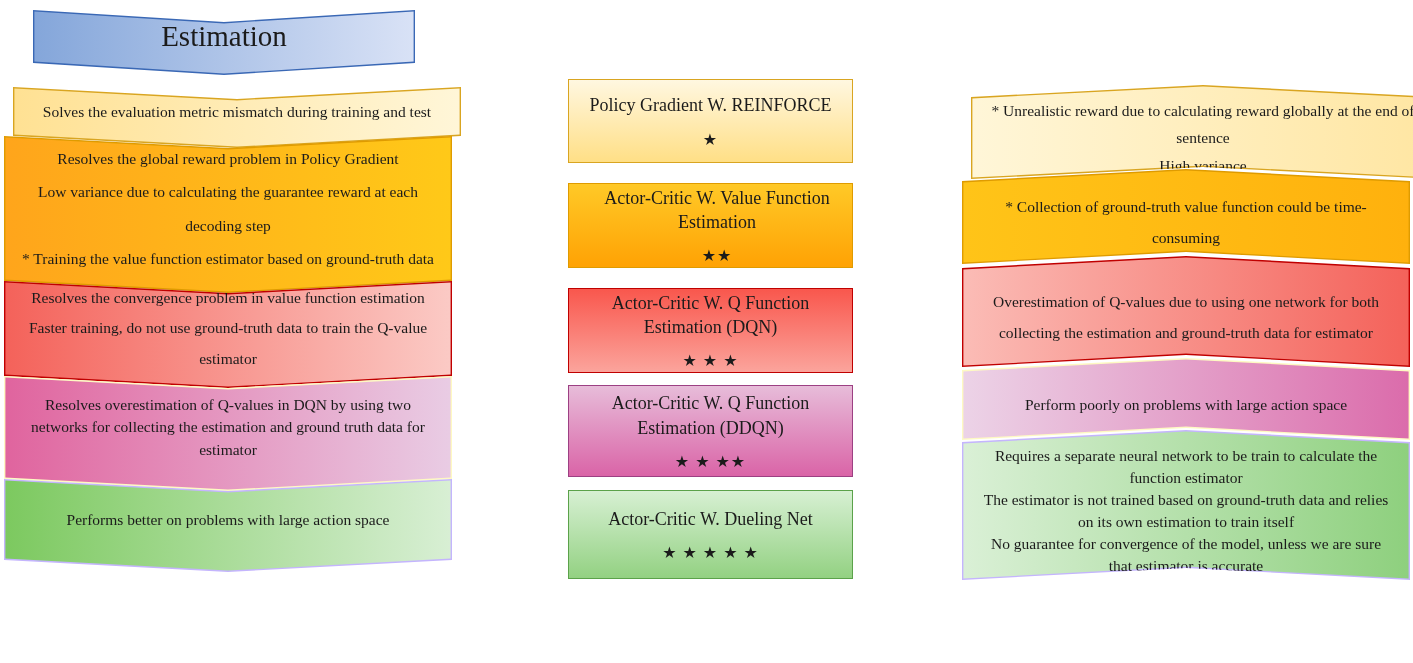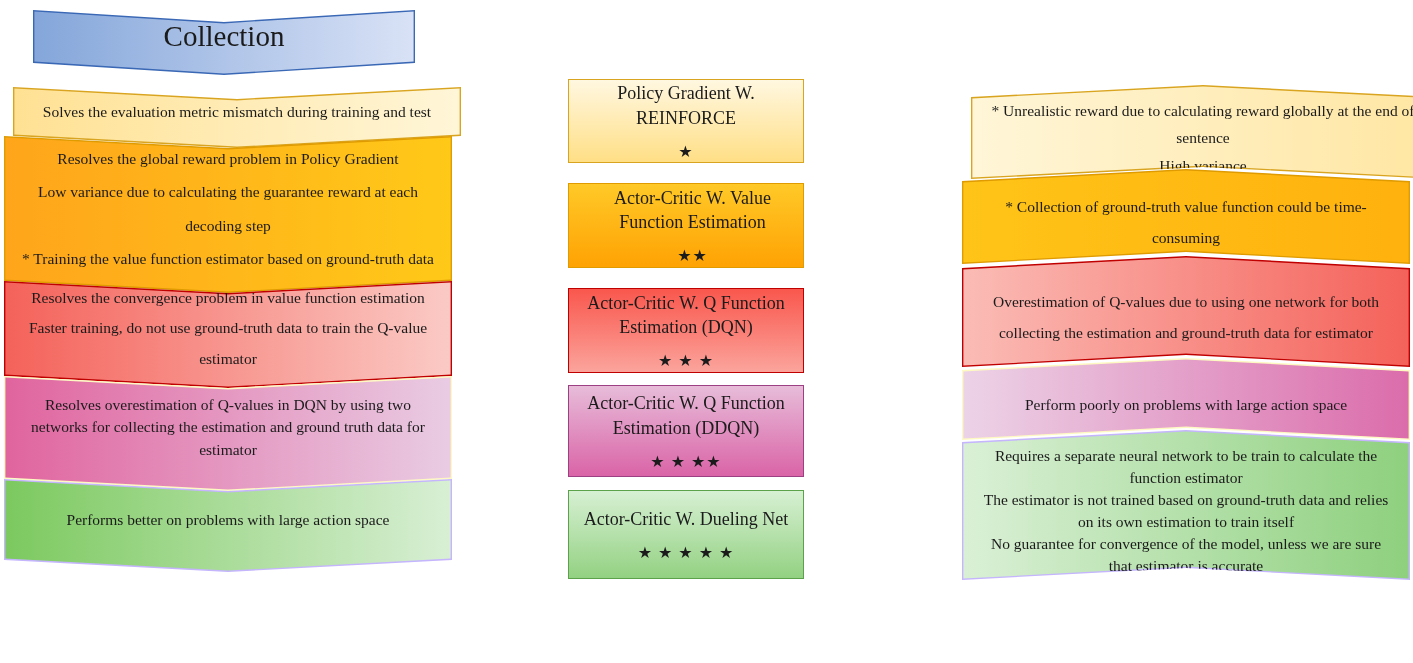--- a/index.html
+++ b/index.html
@@ -44,41 +44,41 @@
   .tier-green{background:#c4b5fd;}
   .tier-green .strip-fill{background:linear-gradient(to right,#7cc95f,#d8efd4);}
   .tier-green.mirror .strip-fill{background:linear-gradient(to left,#8ed07e,#daf0d6);}
   
   .banner{background:#3a68b5;}
   .banner .strip-fill{background:linear-gradient(to right,#84a6da,#d9e2f6);}
   .banner.mirror .strip-fill{background:linear-gradient(to left,#84a6da,#d9e2f6);}
   .banner .strip-text{font-size:29px;}
   
   .mbox{
-    position:absolute;left:568px;width:236px;border:1.5px solid;box-sizing:border-box;
+    position:absolute;left:568px;width:285px;border:1.5px solid;box-sizing:border-box;
     display:flex;flex-direction:column;align-items:center;justify-content:center;
     text-align:center;gap:12px;padding:4px 10px;
   }
   .mbox-title{font-size:18px;line-height:1.35;}
   .mbox-stars{font-size:16px;letter-spacing:1px;}
   .mb1{background:linear-gradient(180deg,#fff7e0,#ffdf86);border-color:#d9a521;}
   .mb2{background:linear-gradient(180deg,#ffc927,#ffa204);border-color:#df9b00;padding-left:23px;}
   .mb3{background:linear-gradient(180deg,#f9574d,#fba49c);border-color:#c00000;}
   .mb4{background:linear-gradient(180deg,#e7bcd9,#da64a7);border-color:#9c4083;}
   .mb5{background:linear-gradient(180deg,#d7f0d3,#93d182);border-color:#5ba24a;}
 </style>
 </head>
 <body>
 
 <div class="stage">
 
   <div class="strip down banner" style="left:33px;top:10px;width:382px;height:65px">
     <div class="strip-fill"></div>
     <div class="strip-text">
-      <div class="line">Collection</div>
+      <div class="line">Estimation</div>
     </div>
   </div>
 
   <div class="strip down tier-cream" style="left:4px;top:87px;width:448px;height:61px">
     <div class="strip-fill"></div>
     <div class="strip-text">
       <div class="line">Solves the evaluation metric mismatch during training and test</div>
     </div>
   </div>
 

